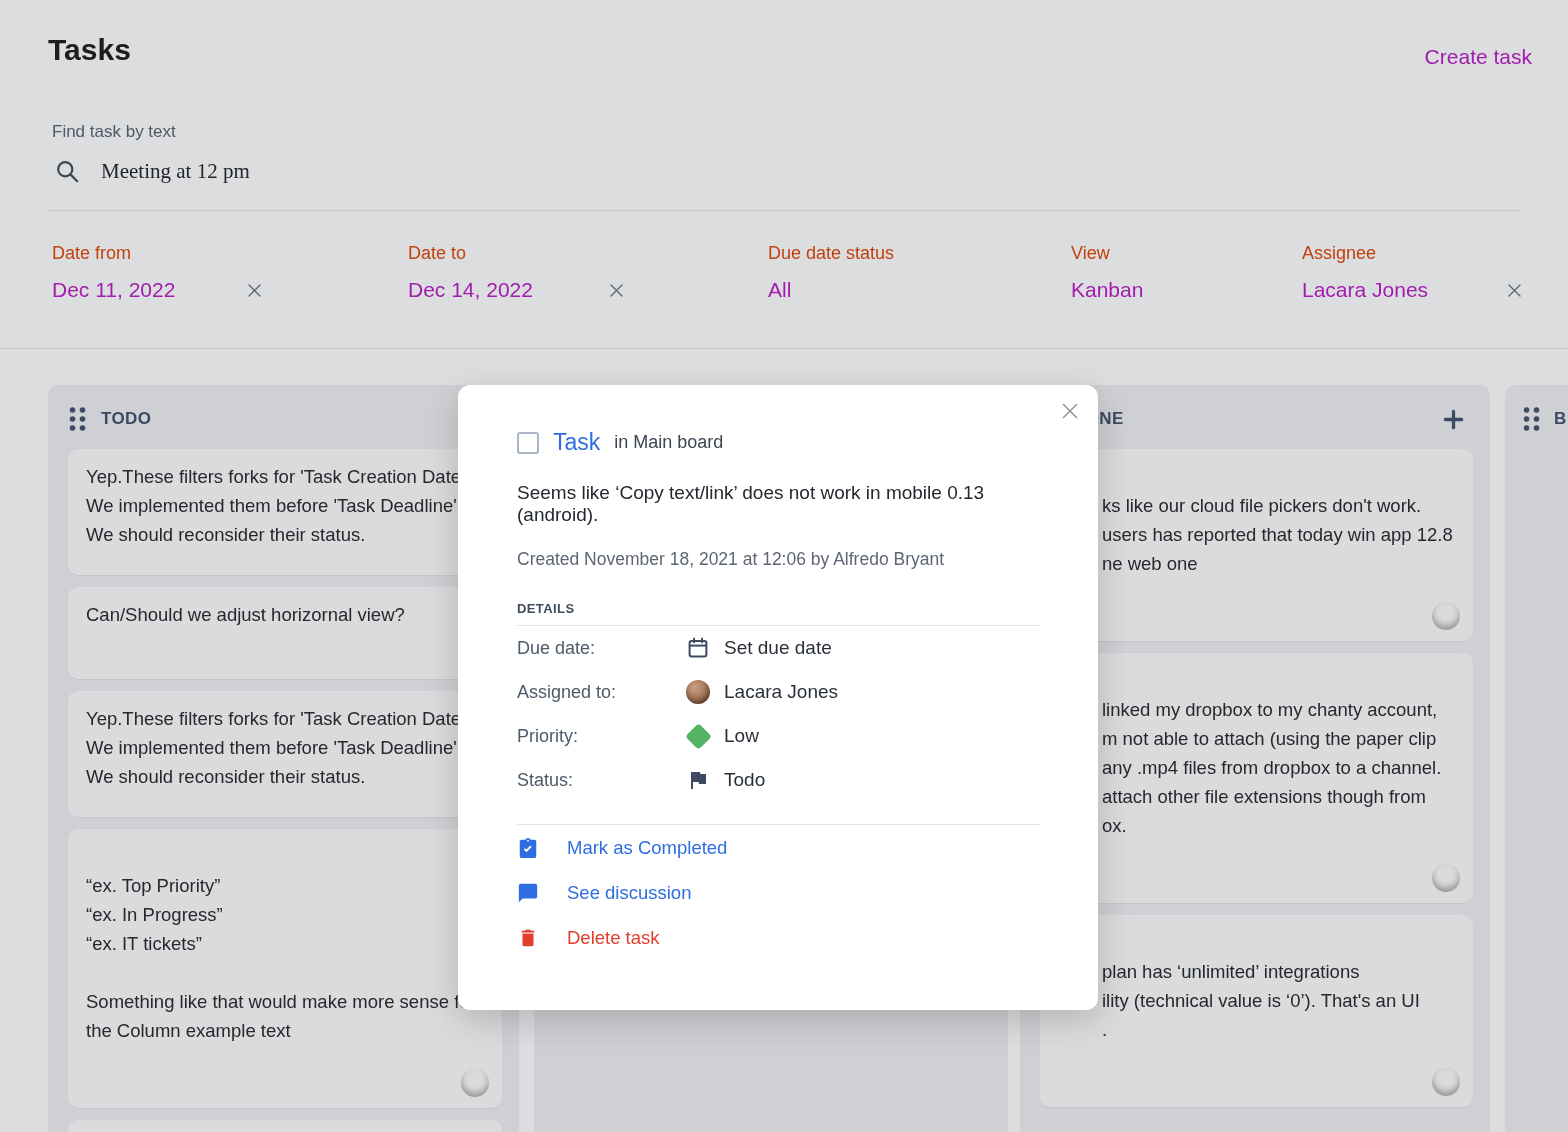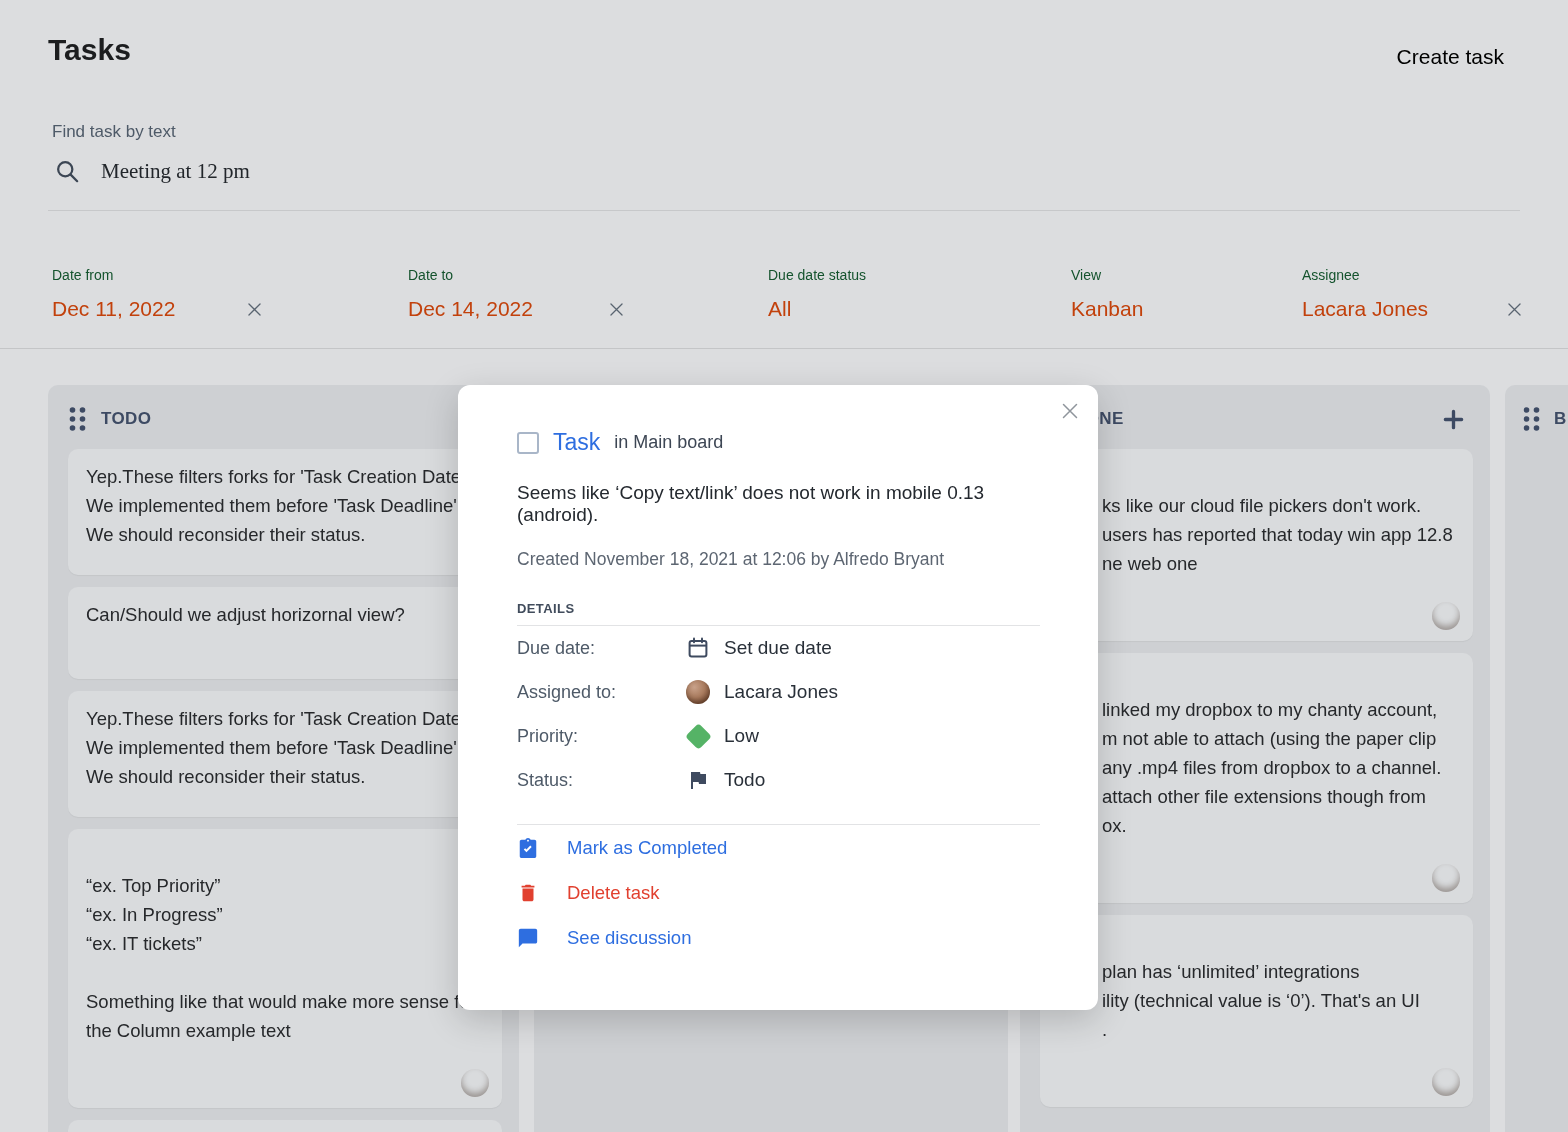--- a/index.html
+++ b/index.html
@@ -6,30 +6,30 @@
   html,body { width:1568px; height:1132px; }
   body {
     position:relative;
     font-family:"Liberation Sans", sans-serif;
     background:#dcdddf;
     overflow:hidden;
     color:#26282b;
   }
   
   .page-title { position:absolute; left:48px; top:33px; font-size:30px; font-weight:700; color:#1c1d1f; }
-  .create-task { position:absolute; right:64px; top:45px; font-size:21px; color:#000000; cursor:pointer; }
+  .create-task { position:absolute; right:36px; top:45px; font-size:21px; color:#a21caf; cursor:pointer; }
   .search-label { position:absolute; left:52px; top:122px; font-size:17px; color:#4e5a68; }
   .search-row { position:absolute; left:54px; top:158px; display:flex; align-items:center; gap:20px;font-family:Liberation Serif, serif; }
   .search-row .value { font-size:21px; color:#22262b; }
   .divider-1 { position:absolute; left:48px; right:48px; top:210px; height:1px; background:#c7c8ca; }
   
   .filter { position:absolute; top:243px; }
-  .filter .flabel { font-size:14px; color:#14532d;margin-top:24px; }
+  .filter .flabel { font-size:18px; color:#c2410c; }
   .filter .fvalue-row { margin-top:14px; display:flex; align-items:center; justify-content:space-between; }
-  .filter .fvalue { font-size:21px; color:#c2410c; }
+  .filter .fvalue { font-size:21px; color:#a21caf; }
   .clear-x { display:flex; align-items:center; cursor:pointer; }
   .f-datefrom { left:52px; width:212px; }
   .f-dateto { left:408px; width:218px; }
   .f-status { left:768px; width:160px; }
   .f-view { left:1071px; width:160px; }
   .f-assignee { left:1302px; width:222px; }
   .divider-2 { position:absolute; left:0; right:0; top:348px; height:1px; background:#c4c5c7; }
   
   .col { position:absolute; top:385px; bottom:-20px; background:#ced0d3; border-radius:10px; }
   .col-todo { left:48px; width:471px; }
@@ -322,27 +322,27 @@
           <path fill="#2e6ee0" d="M19 3h-4.18C14.4 1.84 13.3 1 12 1s-2.4.84-2.82 2H5c-1.1 0-2 .9-2 2v16c0 1.1.9 2 2 2h14c1.1 0 2-.9 2-2V5c0-1.1-.9-2-2-2zm-7 0c.55 0 1 .45 1 1s-.45 1-1 1-1-.45-1-1 .45-1 1-1z"></path>
           <path fill="#ffffff" d="M10.3 16.6l-2.9-2.9 1.5-1.5 1.4 1.4 4.2-4.2 1.5 1.5z"></path>
         </svg>
     </span>
     <span class="action-label action-blue">Mark as Completed</span>
   </div>
 
   <div class="action-row">
     <span style="display:flex;">
       <svg width="22" height="22" viewBox="0 0 24 24">
+          <path fill="#2e6ee0" d="M20 2H4c-1.1 0-2 .9-2 2v18l4-4h14c1.1 0 2-.9 2-2V4c0-1.1-.9-2-2-2z"></path>
+        </svg>
+    </span>
+    <span class="action-label action-blue">See discussion</span>
+  </div>
+
+  <div class="action-row">
+    <span style="display:flex;">
+      <svg width="22" height="22" viewBox="0 0 24 24">
           <path fill="#e1402f" d="M6 19c0 1.1.9 2 2 2h8c1.1 0 2-.9 2-2V7H6v12zM19 4h-3.5l-1-1h-5l-1 1H5v2h14V4z"></path>
         </svg>
     </span>
     <span class="action-label action-red">Delete task</span>
   </div>
-
-  <div class="action-row">
-    <span style="display:flex;">
-      <svg width="22" height="22" viewBox="0 0 24 24">
-          <path fill="#2e6ee0" d="M20 2H4c-1.1 0-2 .9-2 2v18l4-4h14c1.1 0 2-.9 2-2V4c0-1.1-.9-2-2-2z"></path>
-        </svg>
-    </span>
-    <span class="action-label action-blue">See discussion</span>
-  </div>
 </div>
 
 </body></html>

